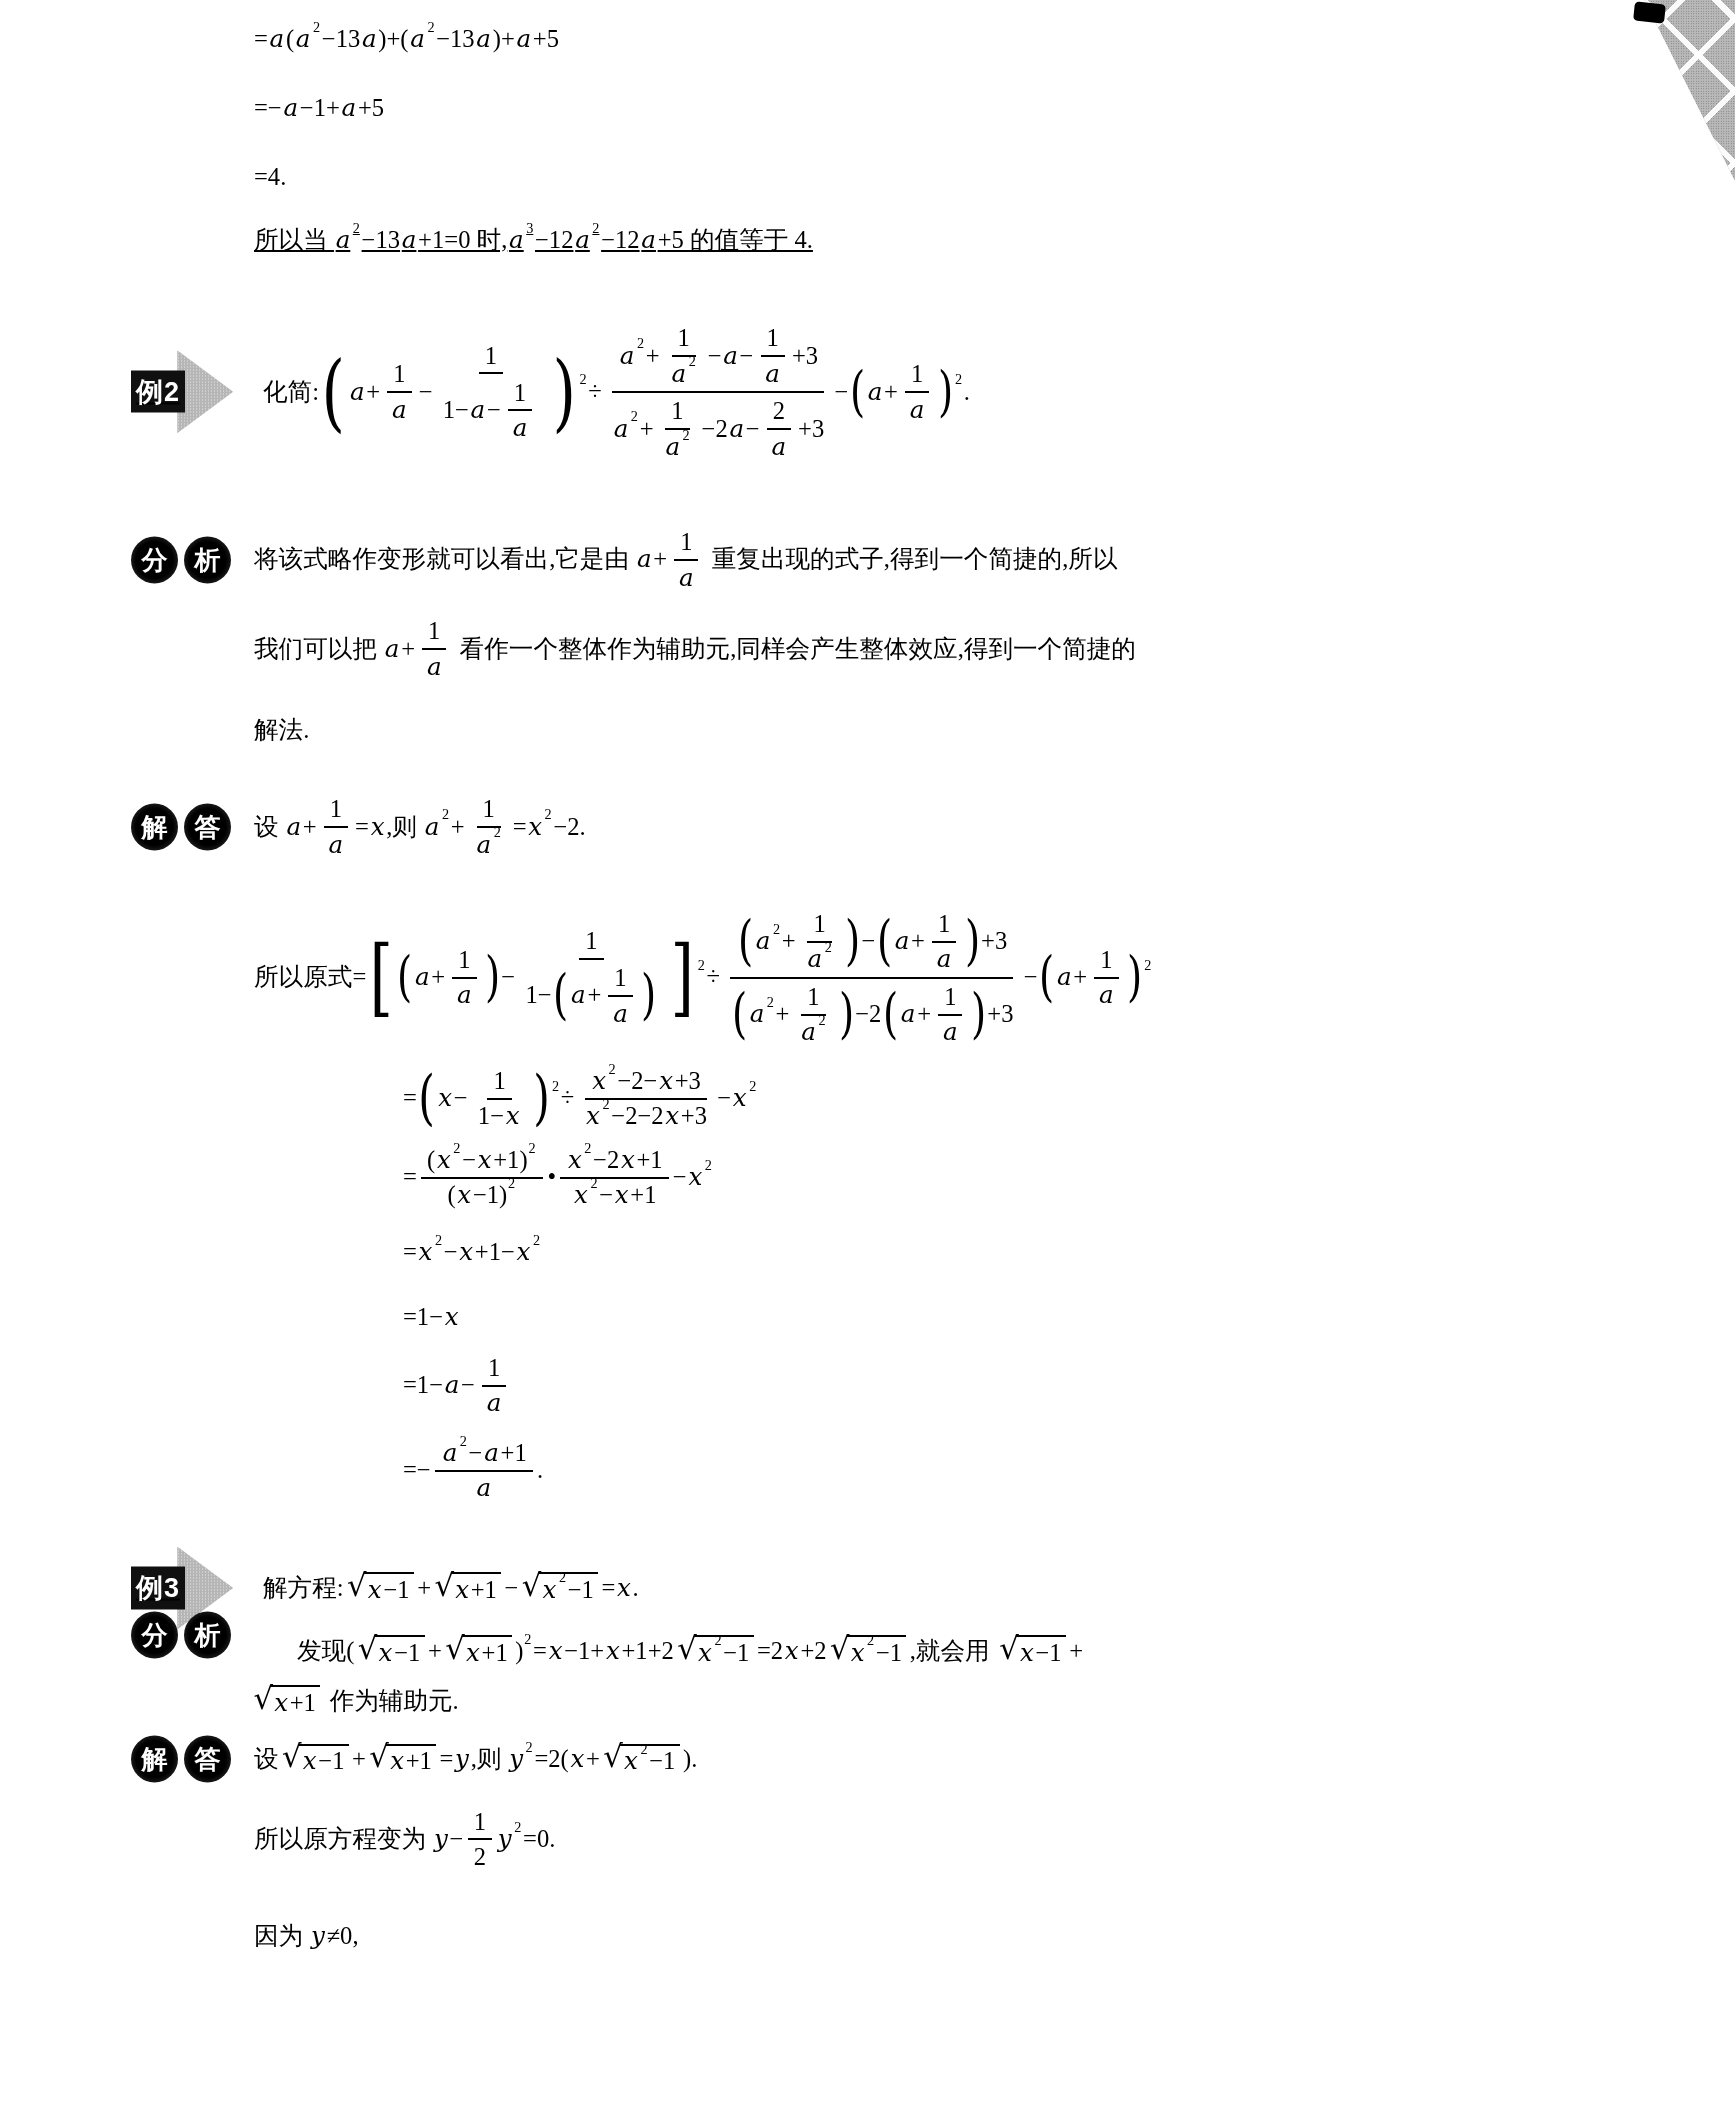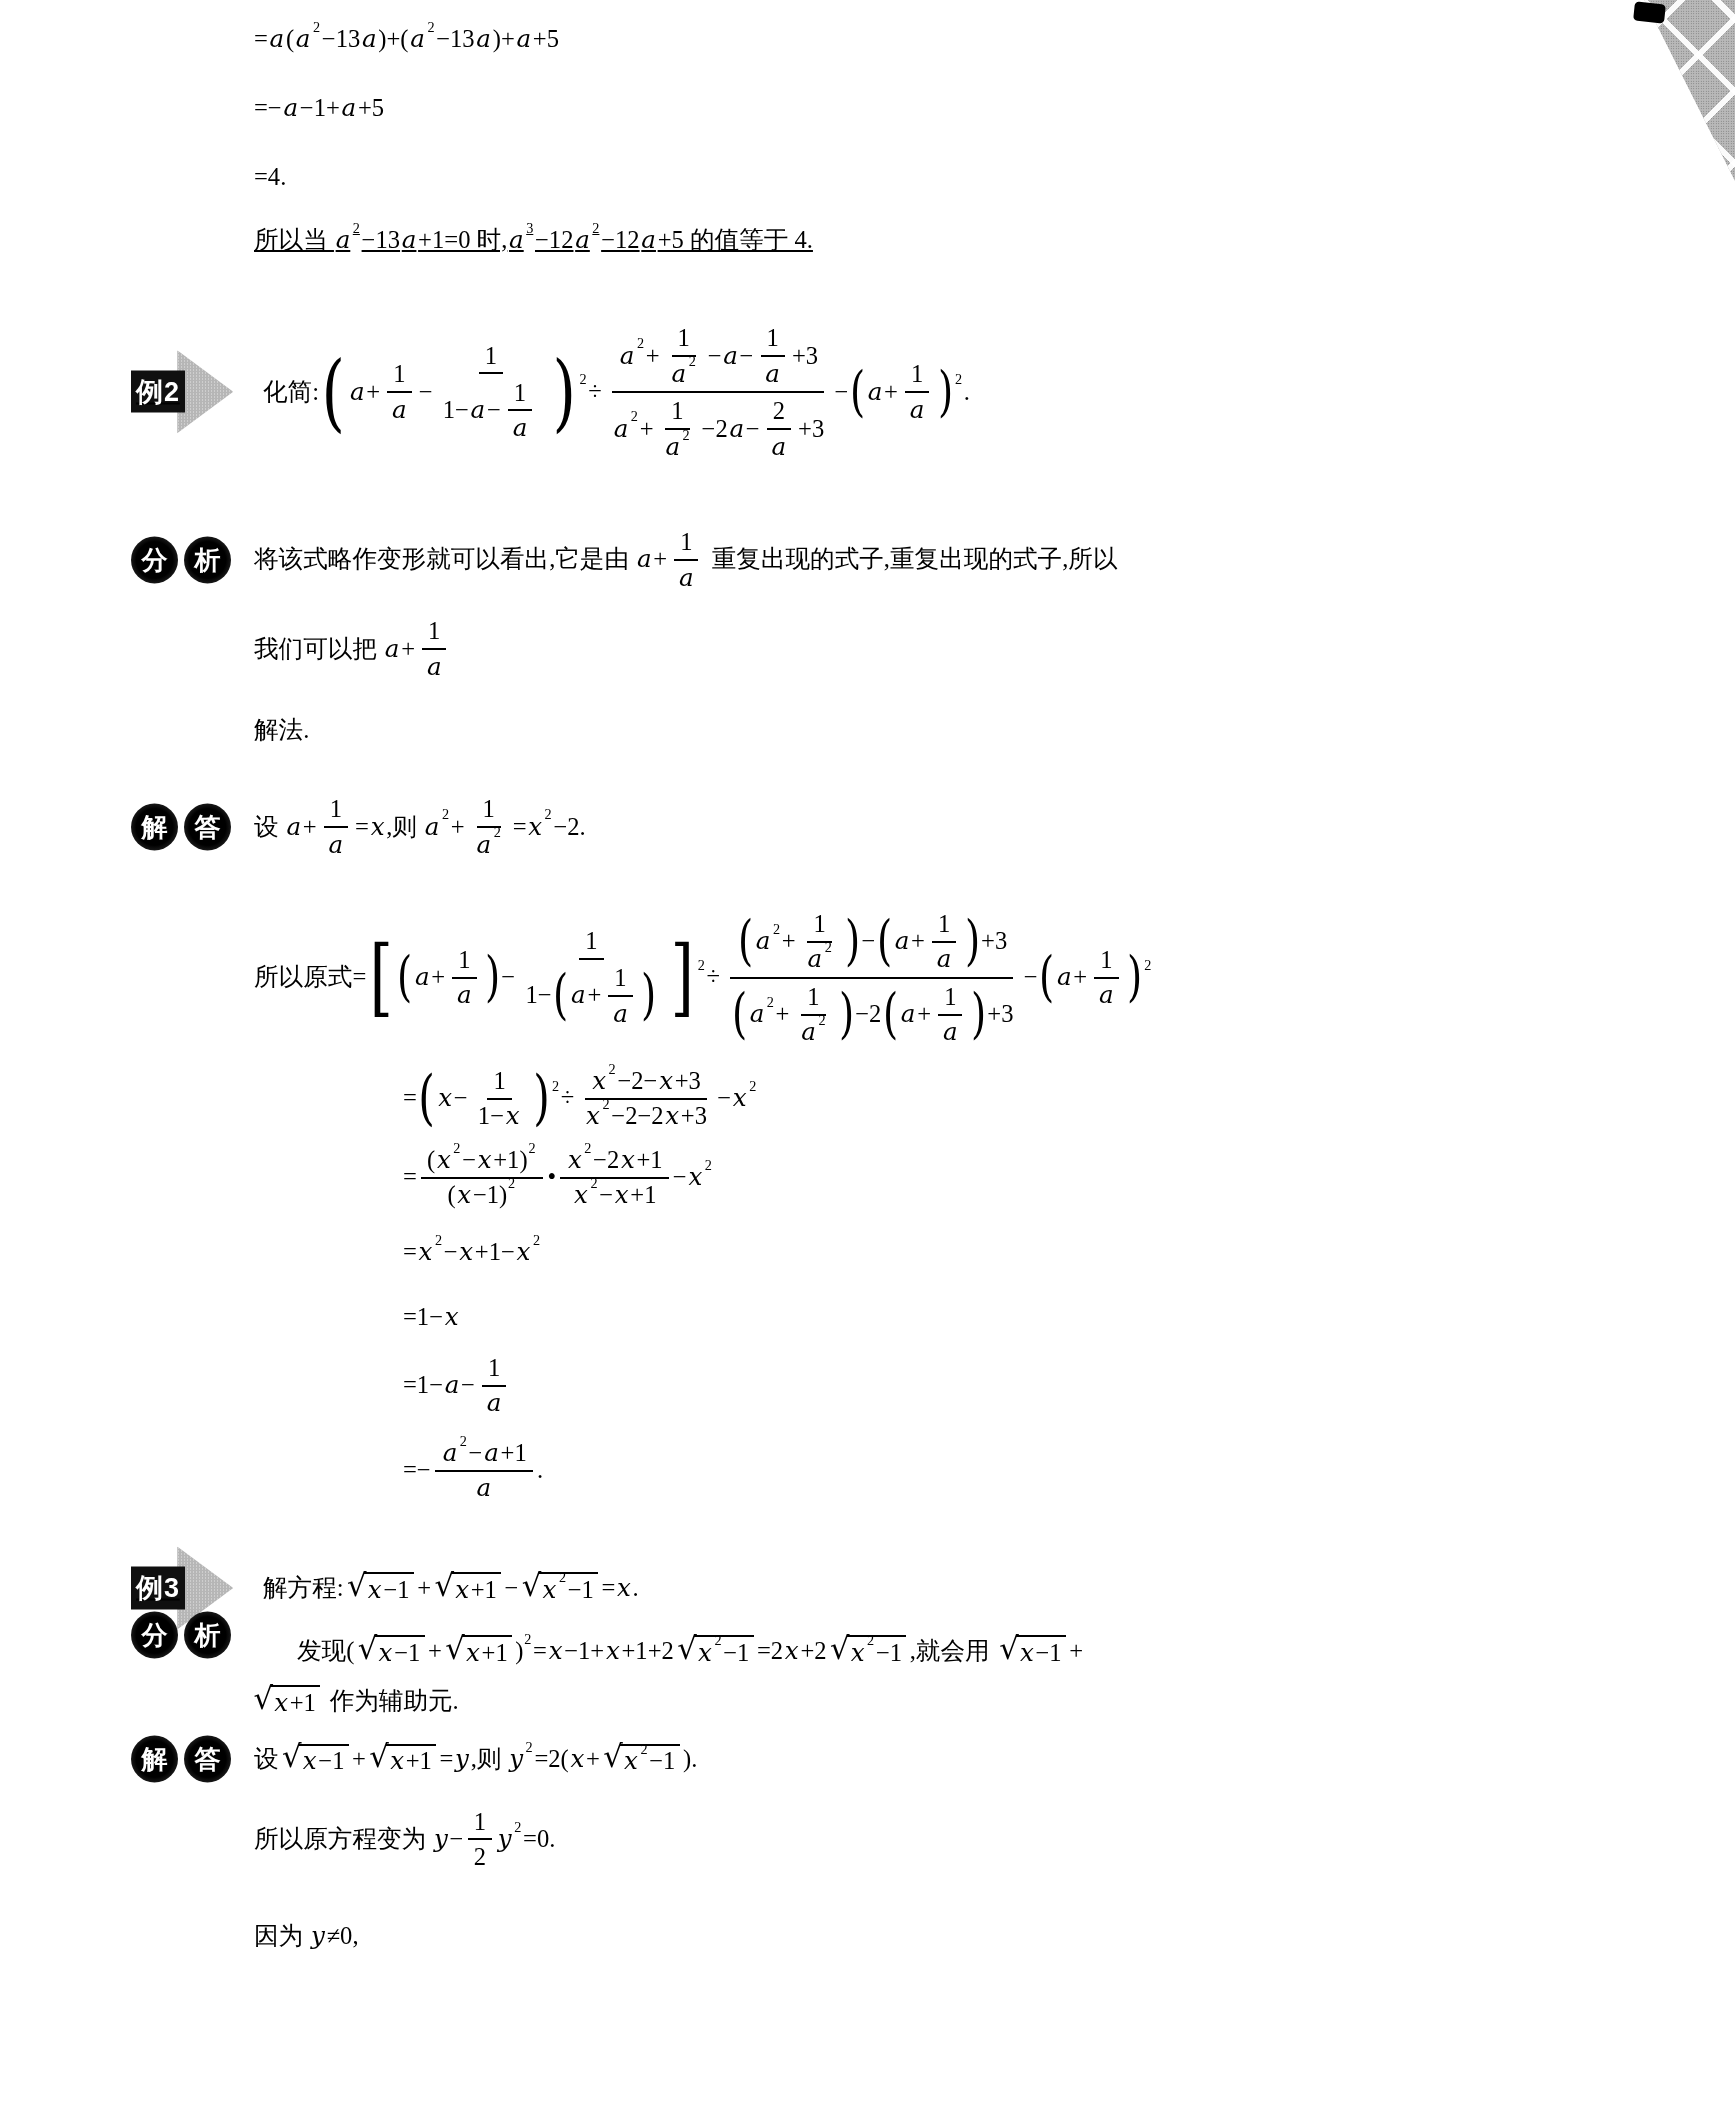--- a/index.html
+++ b/index.html
@@ -223,36 +223,37 @@
         <span class="mi">a</span>
         <span class="mt">+</span>
         <span class="frac">
           <span class="row num">
             <span class="mt">1</span>
           </span>
           <span class="row den">
             <span class="mi">a</span>
           </span>
         </span>
-        <span class="mt"> 重复出现的式子,重复出现的式子,所以</span>
+        <span class="mt"> 重复出现的式子,得到一个简捷的,所以</span>
       </div>
     </div>
     <div class="block plain" style="margin-top: 23px;">
       <div class="eq" style="margin-left: 254px;">
         <span class="mt">我们可以把 </span>
         <span class="mi">a</span>
         <span class="mt">+</span>
         <span class="frac">
           <span class="row num">
             <span class="mt">1</span>
           </span>
           <span class="row den">
             <span class="mi">a</span>
           </span>
         </span>
+        <span class="mt"> 看作一个整体作为辅助元,同样会产生整体效应,得到一个简捷的</span>
       </div>
     </div>
     <div class="block plain" style="margin-top: 32px;">
       <div class="eq" style="margin-left: 254px;">
         <span class="mt">解法.</span>
       </div>
     </div>
     <div class="block labeled" style="margin-top: 47px;">
       <span class="badgewrap">
         <span class="bc">解</span>

